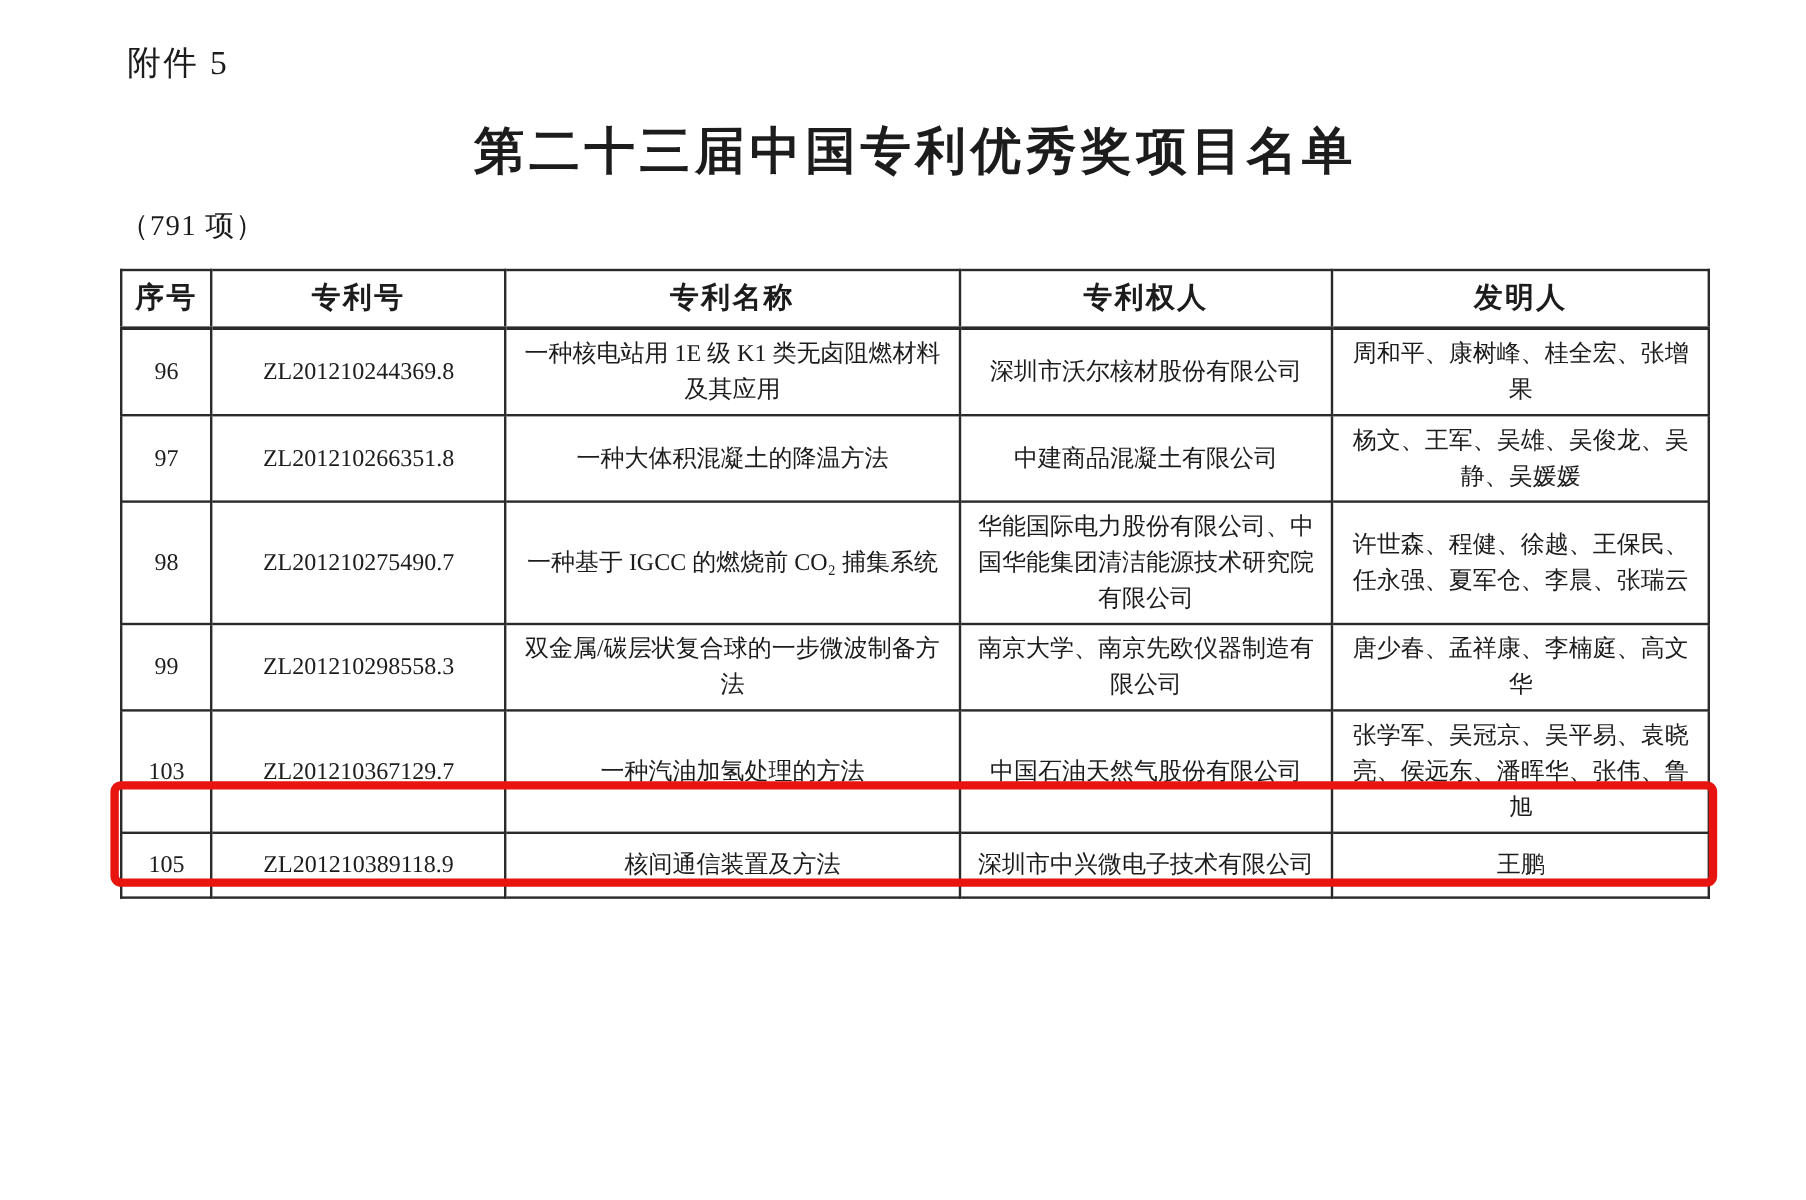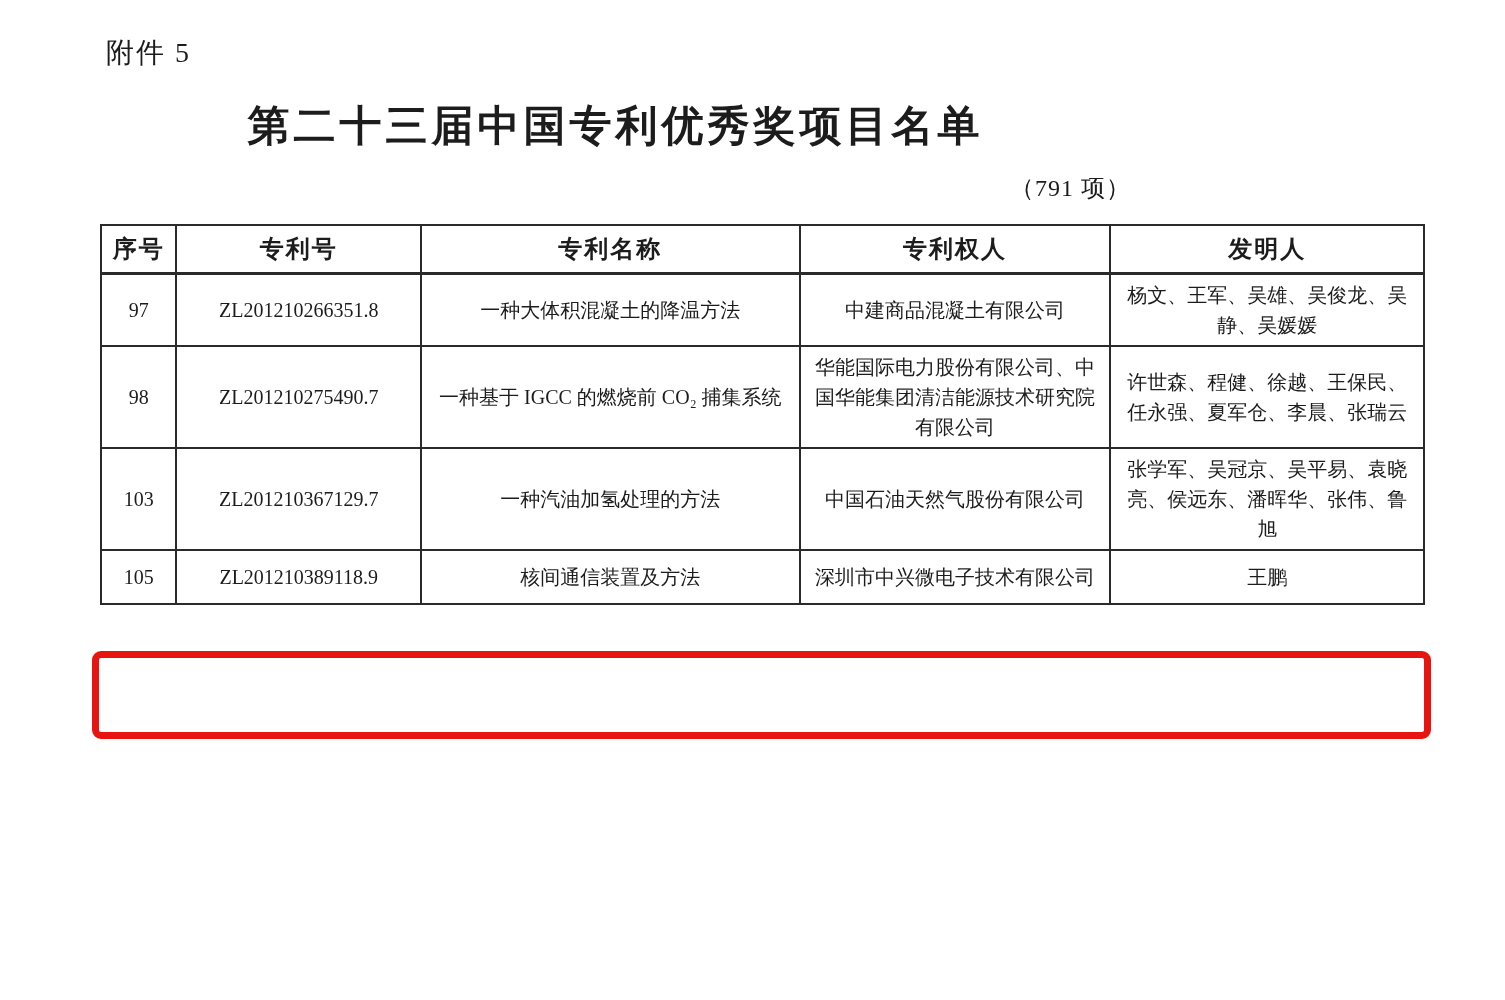--- a/index.html
+++ b/index.html
@@ -8,25 +8,25 @@
     width: 1505px; height: 1000px;
     font-family: "Liberation Serif", "DejaVu Serif", serif;
     color: #1c1c1c;
     overflow: hidden;
   }
   .page { position: relative; width: 1211px; height: 1000px; padding: 30px 80px 0 100px; }
   .attachment {
     font-size: 28px; letter-spacing: 2px; margin-left: 6px; margin-top: 4px;
   }
   .title {
-    text-align: center; font-size: 42px; font-weight: bold;
+    text-align: right; font-size: 42px; font-weight: bold;
     letter-spacing: 4px; margin-top: 26px;
   }
   .subtitle {
-    text-align: right; font-size: 24px; margin-top: 18px; letter-spacing: 1px;
+    text-align: left; font-size: 24px; margin-top: 18px; letter-spacing: 1px;
   }
   .table-wrap { position: relative; margin-top: 20px; }
   table.patent-table {
     width: 1325px; border-collapse: collapse; table-layout: fixed;
     font-size: 20px;
   }
   .patent-table th, .patent-table td {
     border: 2px solid #2a2a2a;
     text-align: center; vertical-align: middle;
     padding: 5px 8px; line-height: 1.5;
@@ -68,32 +68,46 @@
         <tr id="header-row">
             <th>序号</th>
             <th>专利号</th>
             <th>专利名称</th>
             <th>专利权人</th>
             <th>发明人</th>
           </tr>
       </thead>
       <tbody id="table-body">
           <tr>
+            <td>96</td>
+            <td>ZL201210244369.8</td>
+            <td>一种核电站用 1E 级 K1 类无卤阻燃材料及其应用</td>
+            <td>深圳市沃尔核材股份有限公司</td>
+            <td>周和平、康树峰、桂全宏、张增果</td>
+          </tr>
+          <tr>
             <td>97</td>
             <td>ZL201210266351.8</td>
             <td>一种大体积混凝土的降温方法</td>
             <td>中建商品混凝土有限公司</td>
             <td>杨文、王军、吴雄、吴俊龙、吴静、吴媛媛</td>
           </tr>
           <tr>
             <td>98</td>
             <td>ZL201210275490.7</td>
             <td>一种基于 IGCC 的燃烧前 CO₂ 捕集系统</td>
             <td>华能国际电力股份有限公司、中国华能集团清洁能源技术研究院有限公司</td>
             <td>许世森、程健、徐越、王保民、任永强、夏军仓、李晨、张瑞云</td>
+          </tr>
+          <tr>
+            <td>99</td>
+            <td>ZL201210298558.3</td>
+            <td>双金属/碳层状复合球的一步微波制备方法</td>
+            <td>南京大学、南京先欧仪器制造有限公司</td>
+            <td>唐少春、孟祥康、李楠庭、高文华</td>
           </tr>
           <tr>
             <td>103</td>
             <td>ZL201210367129.7</td>
             <td>一种汽油加氢处理的方法</td>
             <td>中国石油天然气股份有限公司</td>
             <td>张学军、吴冠京、吴平易、袁晓亮、侯远东、潘晖华、张伟、鲁旭</td>
           </tr>
           <tr>
             <td>105</td>

